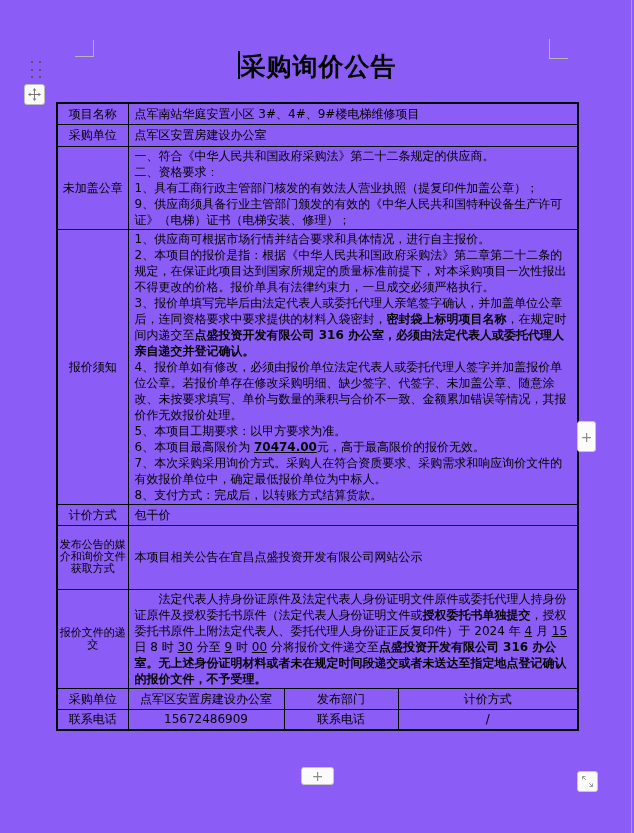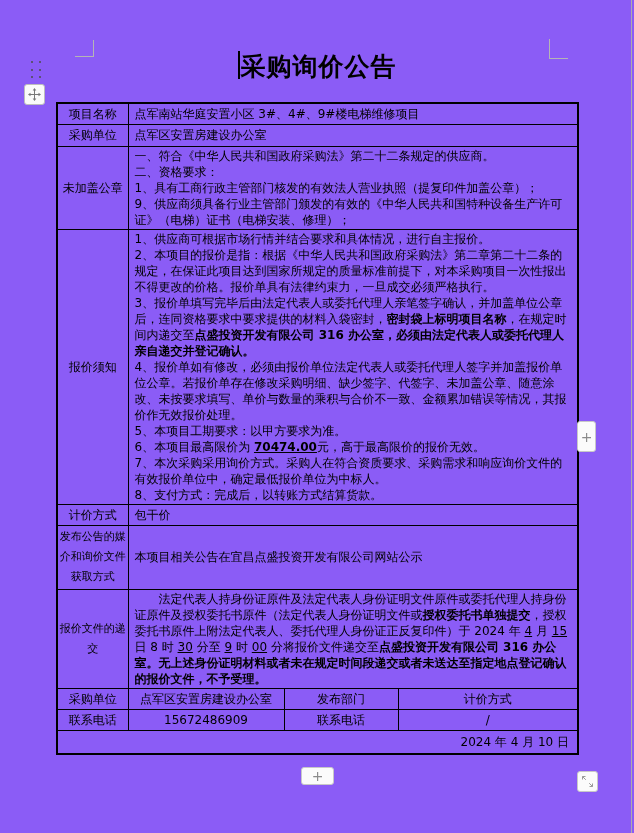--- a/index.html
+++ b/index.html
@@ -18,21 +18,21 @@
         border-radius:3px;background:#fafafa;display:flex;align-items:center;justify-content:center;box-sizing:border-box;}
   
   .title-row{position:absolute;left:0;top:50px;width:100%;text-align:center;
         font-size:25px;font-weight:bold;letter-spacing:1px;}
   .caret{display:inline-block;width:2px;height:28px;background:#000;vertical-align:-4px;margin-right:1px;}
   
   table.doc{position:absolute;left:56px;top:102px;width:521px;border-collapse:collapse;
         border:2px solid #000;table-layout:fixed;font-size:12px;}
   table.doc td{border:1px solid #000;vertical-align:middle;line-height:16px;box-sizing:border-box;}
   td.lbl{text-align:center;padding:1px 1px;}
-  td.lbl.small{font-size:11px;line-height:20px;}
+  td.lbl.small{font-size:11px;line-height:12px;}
   td.val{padding:1px 6px;text-align:left;}
   td.cen{text-align:center;padding:1px 2px;}
   .para{margin:0;}
   .para.indent{text-indent:2em;}
   .b{font-weight:bold;}
   .u{text-decoration:underline;}
   td.date-cell{text-align:right;padding:2px 8px 2px 2px;height:24px;border-top:1px solid #000;}
   
   .mini-btn{position:absolute;border:1px solid #c8c8c8;border-radius:3px;background:#fbfbfb;
         color:#8a8a8a;display:flex;align-items:center;justify-content:center;
@@ -135,23 +135,20 @@
       <td class="cen">点军区安置房建设办公室</td>
       <td class="cen">发布部门</td>
       <td class="cen">计价方式</td>
     </tr>
     <tr>
       <td class="lbl" style="height:21px">联系电话</td>
       <td class="cen">15672486909</td>
       <td class="cen">联系电话</td>
       <td class="cen">/</td>
     </tr>
-    <tr>
-      <td class="date-cell" colspan="4">2024 年 4 月 10 日</td>
-    </tr>
   </tbody>
     </table>
 
   <div class="mini-btn add-col">+</div>
   <div class="mini-btn add-row">+</div>
   <div class="mini-btn resize">
     <svg width="13" height="13" viewBox="0 0 13 13">
       <g stroke="#9a9a9a" stroke-width="1" fill="#9a9a9a">
         <path d="M1.5 4.5 L1.5 1.5 L4.5 1.5" fill="none"></path>
         <path d="M1.5 1.5 L4.8 4.8" fill="none"></path>

